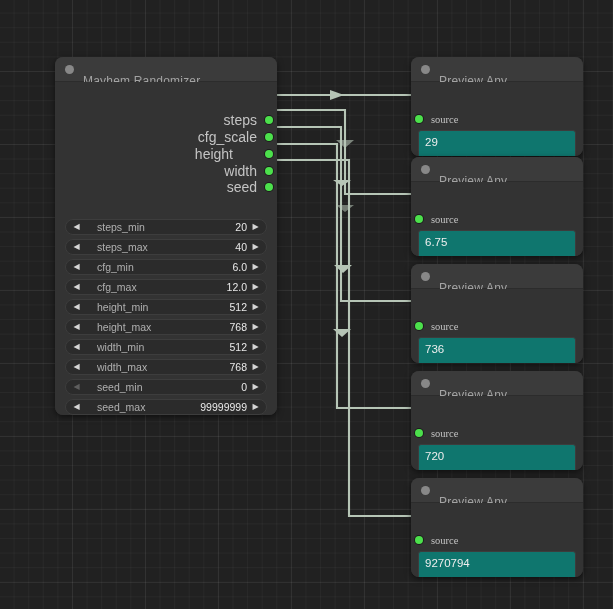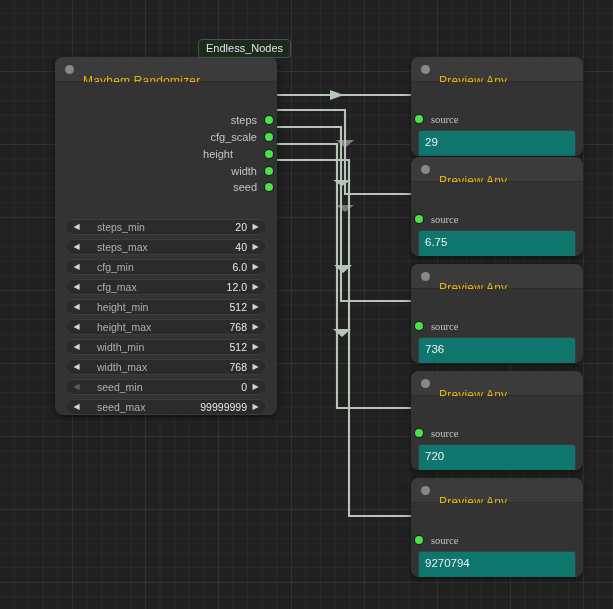--- a/index.html
+++ b/index.html
@@ -54,21 +54,21 @@
   }
   .node-dot {
     width: 9px;
     height: 9px;
     border-radius: 50%;
     background: #888888;
     margin-right: 9px;
     flex: none;
   }
   .node-title {
-    color: #eab308;
+    color: #a3a3a3;
     font-size: 12px;
     letter-spacing: 0.2px;
     white-space: nowrap;
     margin-top: 24px;
   }
   .node-body {
     position: relative;
     background: #333333;
     height: calc(100% - 25px);
   }
@@ -93,21 +93,21 @@
     align-items: center;
     justify-content: flex-end;
     height: 14px;
     right: 0;
     width: 100%;
     box-sizing: border-box;
     padding-right: 4px;
   }
   .slot-out .slot-label {
     color: #c4c4c4;
-    font-size: 11px;
+    font-size: 14px;
     margin-right: 8px;
     white-space: nowrap;
   }
   .slot-in {
     position: absolute;
     display: flex;
     align-items: center;
     height: 14px;
     left: 0;
     padding-left: 4px;
@@ -203,21 +203,20 @@
     <g fill="#b6c5b6">
       <polygon points="330,90 344,95 330,100"></polygon>
       <polygon points="339,185 348,191 357,185" transform="translate(-6,-5)"></polygon>
       <polygon points="336,205 345,212 354,205" transform="translate(0,0)" opacity="0.55"></polygon>
       <polygon points="334,265 343,273 352,265"></polygon>
       <polygon points="333,329 342,337 351,329"></polygon>
       <polygon points="336,140 345,148 354,140" opacity="0.6"></polygon>
     </g>
   </svg>
 
-  <div class="badge" style="left:198px; top:39px;">Endless_Nodes</div>
 
   <div class="node" id="node-randomizer" style="left:55px; top:57px; width:222px; height:358px;">
 
     <div class="node-header">
       <div class="node-dot"></div>
       <div class="node-title">Mayhem Randomizer</div>
     </div>
 
     <div class="node-body">
 

